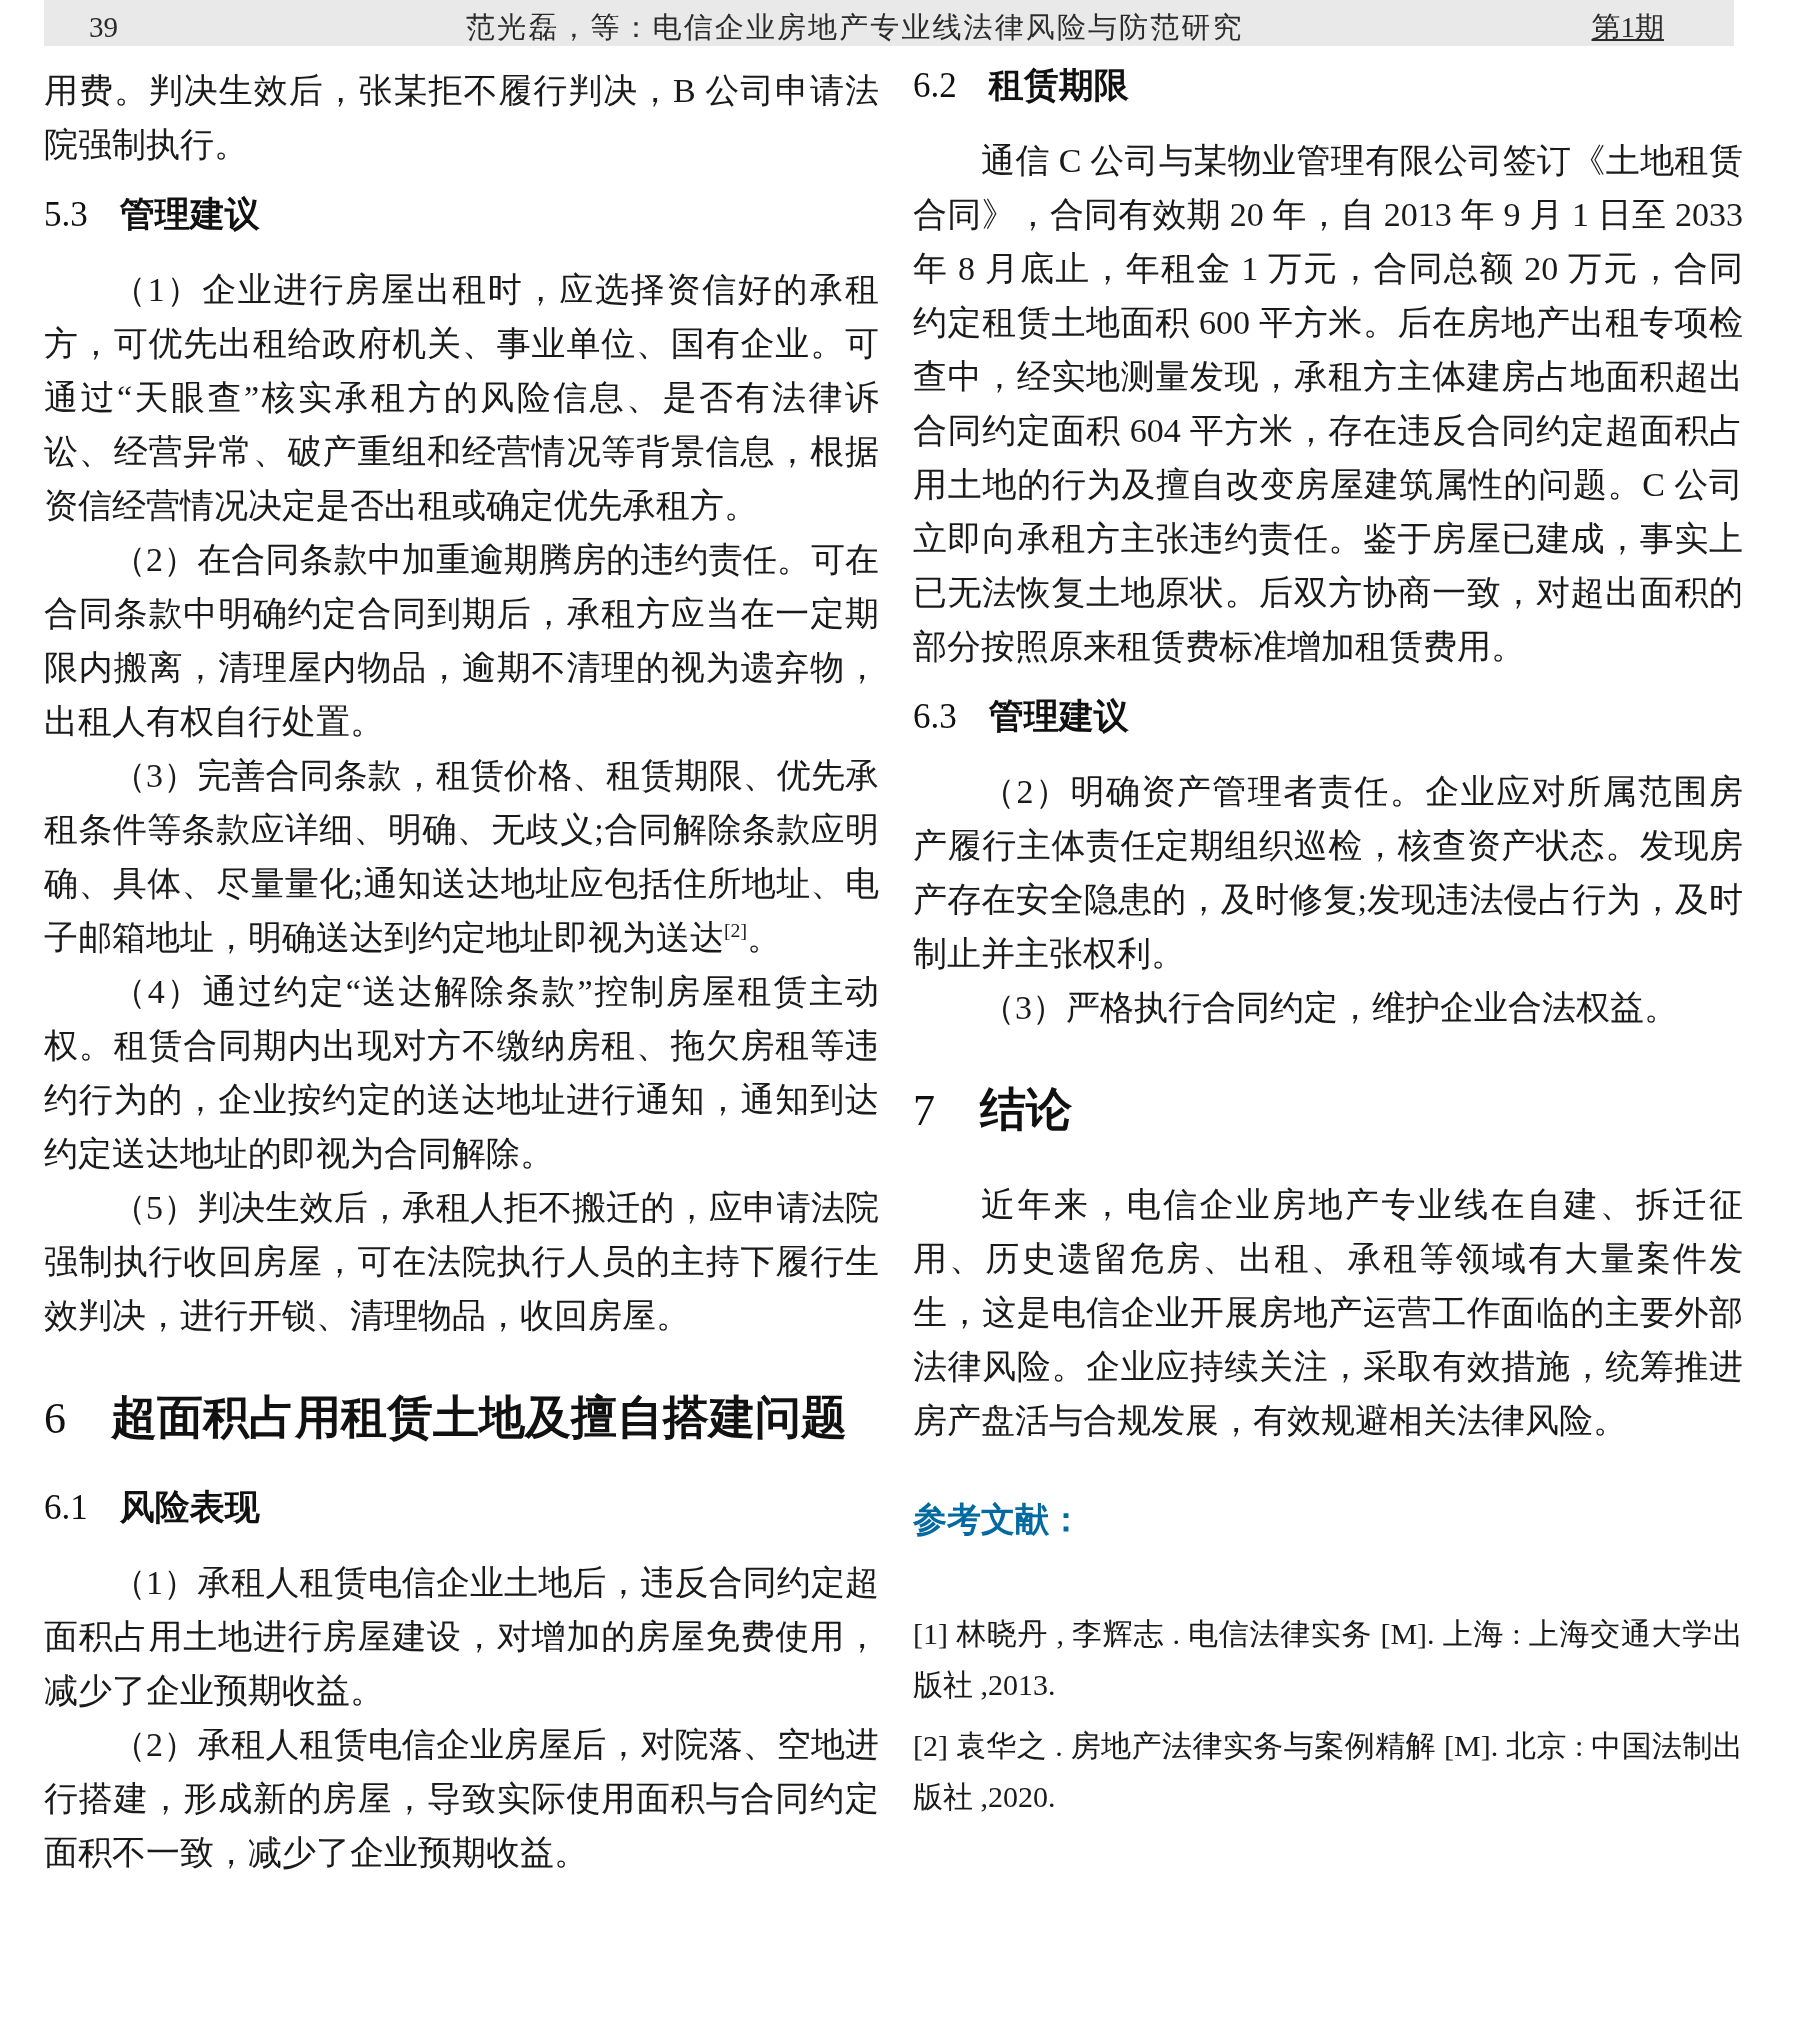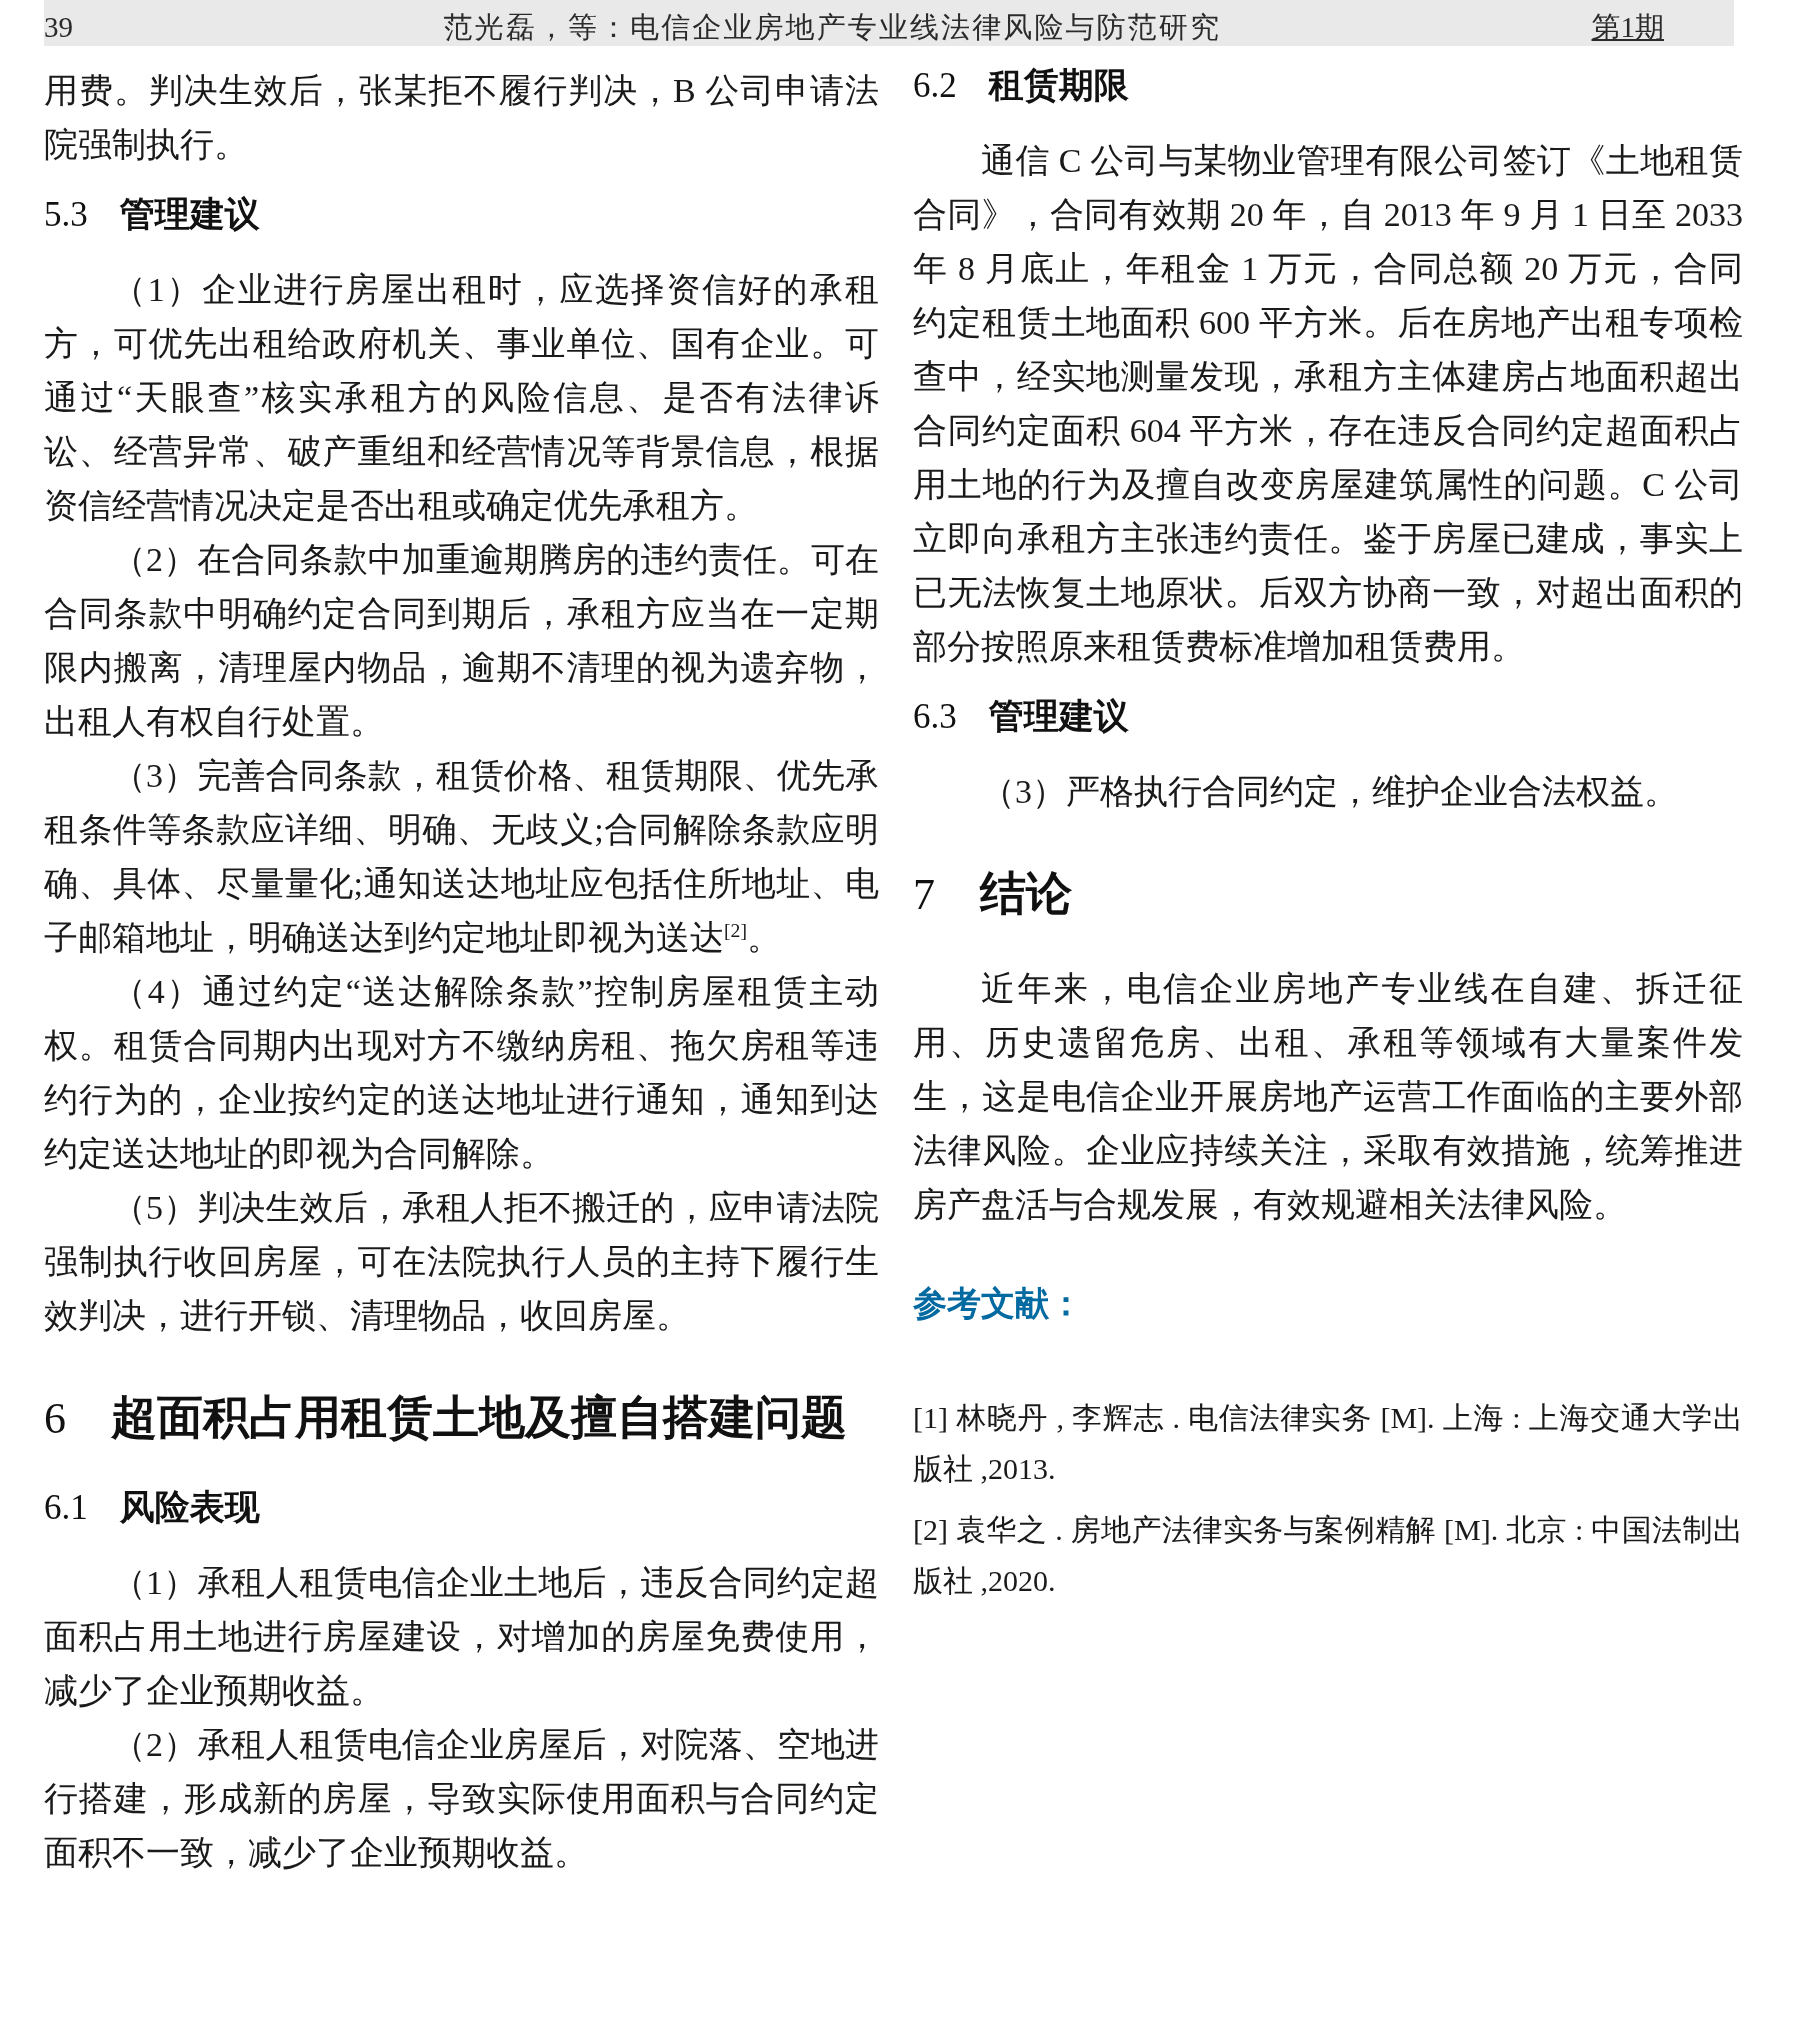--- a/index.html
+++ b/index.html
@@ -21,21 +21,21 @@
     background: #e9e9e9;
     display: grid;
     grid-template-columns: auto 1fr auto;
     align-items: end;
     padding-bottom: 4.2px;
     font-family: "Liberation Serif", "DejaVu Serif", serif;
     font-size: 29px;
     line-height: 1;
     color: #2b2b2b;
   }
-  .pgnum  { }
+  .pgnum  { margin-left: 45px; }
   .rtitle { text-align: center; letter-spacing: 2.1px; }
   .issue  { margin-right: 70px; text-decoration: underline; }
 
   .columns {
     position: absolute;
     top: 46px; left: 44px;
     width: 1699px;
     display: flex;
     gap: 34px;
     padding-top: 18.3px;
@@ -155,20 +155,21 @@
         <span>租赁期限</span>
       </h3>
 
       <p class="body ind">通信 C 公司与某物业管理有限公司签订《土地租赁合同》，合同有效期 20 年，自 2013 年 9 月 1 日至 2033 年 8 月底止，年租金 1 万元，合同总额 20 万元，合同约定租赁土地面积 600 平方米。后在房地产出租专项检查中，经实地测量发现，承租方主体建房占地面积超出合同约定面积 604 平方米，存在违反合同约定超面积占用土地的行为及擅自改变房屋建筑属性的问题。C 公司立即向承租方主张违约责任。鉴于房屋已建成，事实上已无法恢复土地原状。后双方协商一致，对超出面积的部分按照原来租赁费标准增加租赁费用。</p>
 
       <h3 class="subhead">
         <span class="hnum">6.3</span>
         <span>管理建议</span>
       </h3>
 
+      <p class="body ind">（2）明确资产管理者责任。企业应对所属范围房产履行主体责任定期组织巡检，核查资产状态。发现房产存在安全隐患的，及时修复;发现违法侵占行为，及时制止并主张权利。</p>
       <p class="body ind">（3）严格执行合同约定，维护企业合法权益。</p>
 
       <h2 class="bighead">
         <span class="hnum">7</span>
         <span>结论</span>
       </h2>
 
       <p class="body ind">近年来，电信企业房地产专业线在自建、拆迁征用、历史遗留危房、出租、承租等领域有大量案件发生，这是电信企业开展房地产运营工作面临的主要外部法律风险。企业应持续关注，采取有效措施，统筹推进房产盘活与合规发展，有效规避相关法律风险。</p>
 
       <h3 class="refhead">参考文献：</h3>

